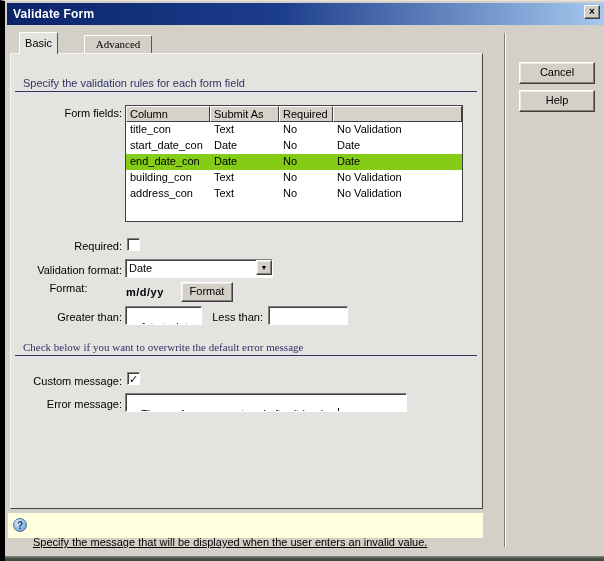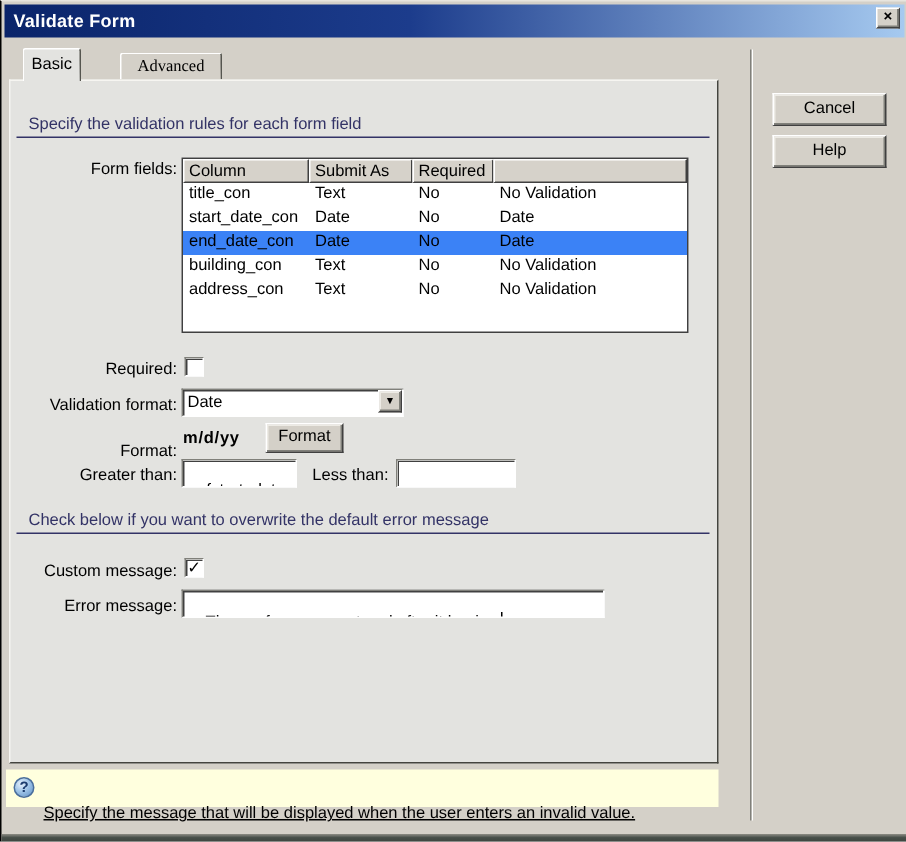--- a/index.html
+++ b/index.html
@@ -2,21 +2,21 @@
 <html><head>
 <meta charset="utf-8">
 <style>
   * { margin:0; padding:0; box-sizing:border-box; }
   html,body { background:#808080; }
   body { font-family:"Liberation Sans","DejaVu Sans",sans-serif; font-size:11px; color:#000; }
 
   .window {
     position:relative; width:604px; height:561px;
     background:#D4D0C8; overflow:hidden;
-    border-top:1px solid #E8E5DE; border-left:1px solid #000000;
+    border-top:1px solid #E8E5DE; border-left:5px solid #000000;
   }
 
   
   .titlebar {
     position:absolute; left:2px; top:2px; width:600px; height:22px;
     background:linear-gradient(90deg,#0A246A 0%,#1C3C8C 45%,#A6CAF0 100%);
     display:flex; align-items:center; padding-left:6px;
   }
   .titlebar .title { color:#FFFFFF; font-weight:bold; font-size:12px; letter-spacing:0.2px; }
   .close-btn {
@@ -62,21 +62,21 @@
   .grid {
     position:absolute; left:120px; top:104px; width:338px; height:117px;
     background:#FFFFFF; border:1px solid #404040; z-index:4; overflow:hidden;
   }
   .grid-header { display:flex; height:16px; }
   .grid-header .hcell {
     background:#D6D2CA; border:1px solid; border-color:#FFFFFF #404040 #404040 #FFFFFF;
     padding:1px 0 0 3px; overflow:hidden; white-space:nowrap;
   }
   .grid-row { display:flex; height:16px; background:#FFFFFF; }
-  .grid-row.selected { background:#3b82f6; }
+  .grid-row.selected { background:#84cc16; }
   .grid-row .cell { padding:1px 0 0 4px; overflow:hidden; white-space:nowrap; }
   .c0 { width:84px; } .c1 { width:69px; } .c2 { width:54px; } .c3 { width:85px; } .c4 { flex:1; }
 
   
   .checkbox {
     position:absolute; width:13px; height:13px; z-index:4;
     background:#FFFFFF; border:1px solid; border-color:#80807A #FFFFFF #FFFFFF #80807A;
     box-shadow:inset 1px 1px 0 #404040;
     text-align:center; line-height:12px; font-size:11px; font-weight:bold;
   }
@@ -197,36 +197,36 @@
   </div>
 
   <div class="lbl" style="top:263px;">Validation format:</div>
   <div class="combo sunken">
     <div class="combo-text">Date</div>
     <div class="combo-arrow raised">
       <span>▼</span>
     </div>
   </div>
 
-  <div class="lbl" style="top:294px;">Format:</div>
+  <div class="lbl" style="top:281px;text-align:center;">Format:</div>
   <div class="bold-value">m/d/yy</div>
   <div class="push-btn raised btn-change">
     <span>Format</span>
   </div>
 
   <div class="lbl" style="top:310px;">Greater than:</div>
   <div class="textfield sunken" style="left:120px; top:305px; width:77px;">
     <span>{start_date_cc</span>
   </div>
   <div class="lbl" style="left:200px; width:58px; top:310px;">Less than:</div>
   <div class="textfield sunken" style="left:263px; top:305px; width:80px;">
     <span></span>
   </div>
 
-  <div class="section-heading" style="left:18px; top:340px;">Check below if you want to overwrite the default error message</div>
+  <div class="section-heading" style="left:18px; top:340px;font-family:Liberation Serif, serif;">Check below if you want to overwrite the default error message</div>
   <div class="section-line" style="left:10px; top:354px; width:462px;"></div>
 
   <div class="lbl" style="top:374px;">Custom message:</div>
   <div class="checkbox" style="left:122px; top:371px;">
     <span>✓</span>
   </div>
 
   <div class="lbl" style="top:397px;">Error message:</div>
   <div class="textfield sunken" style="left:120px; top:392px; width:282px;">
     <span>The conference must end after it begins.</span><span class="caret"></span>

